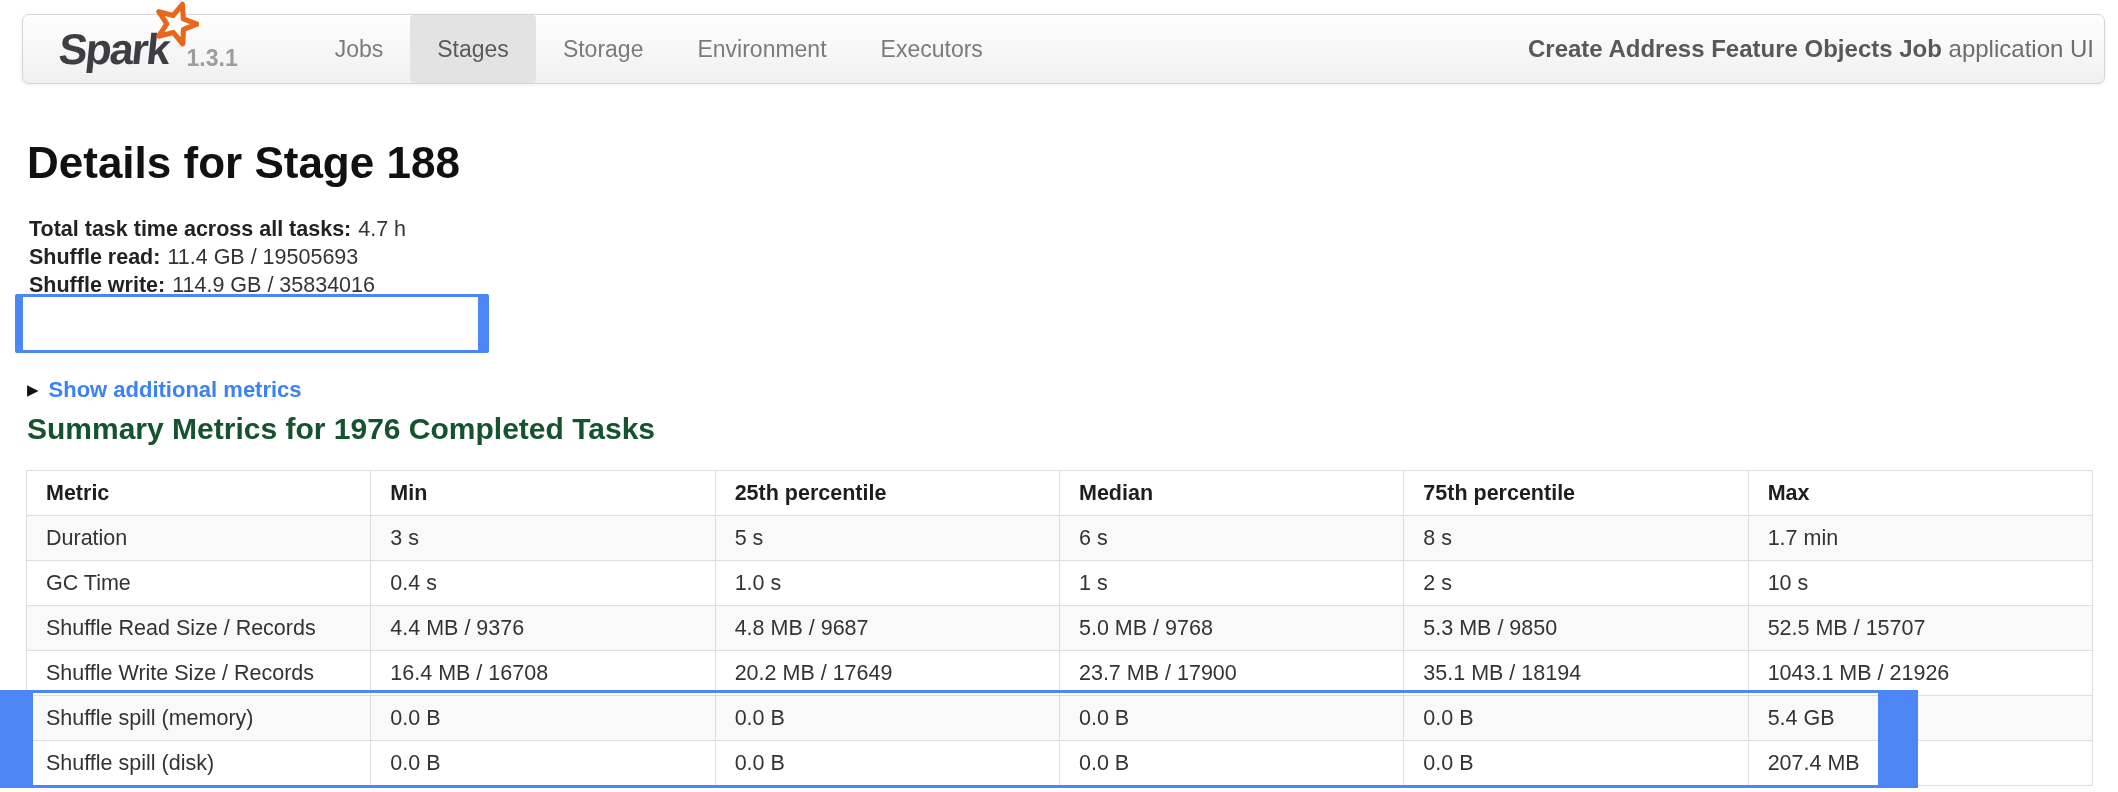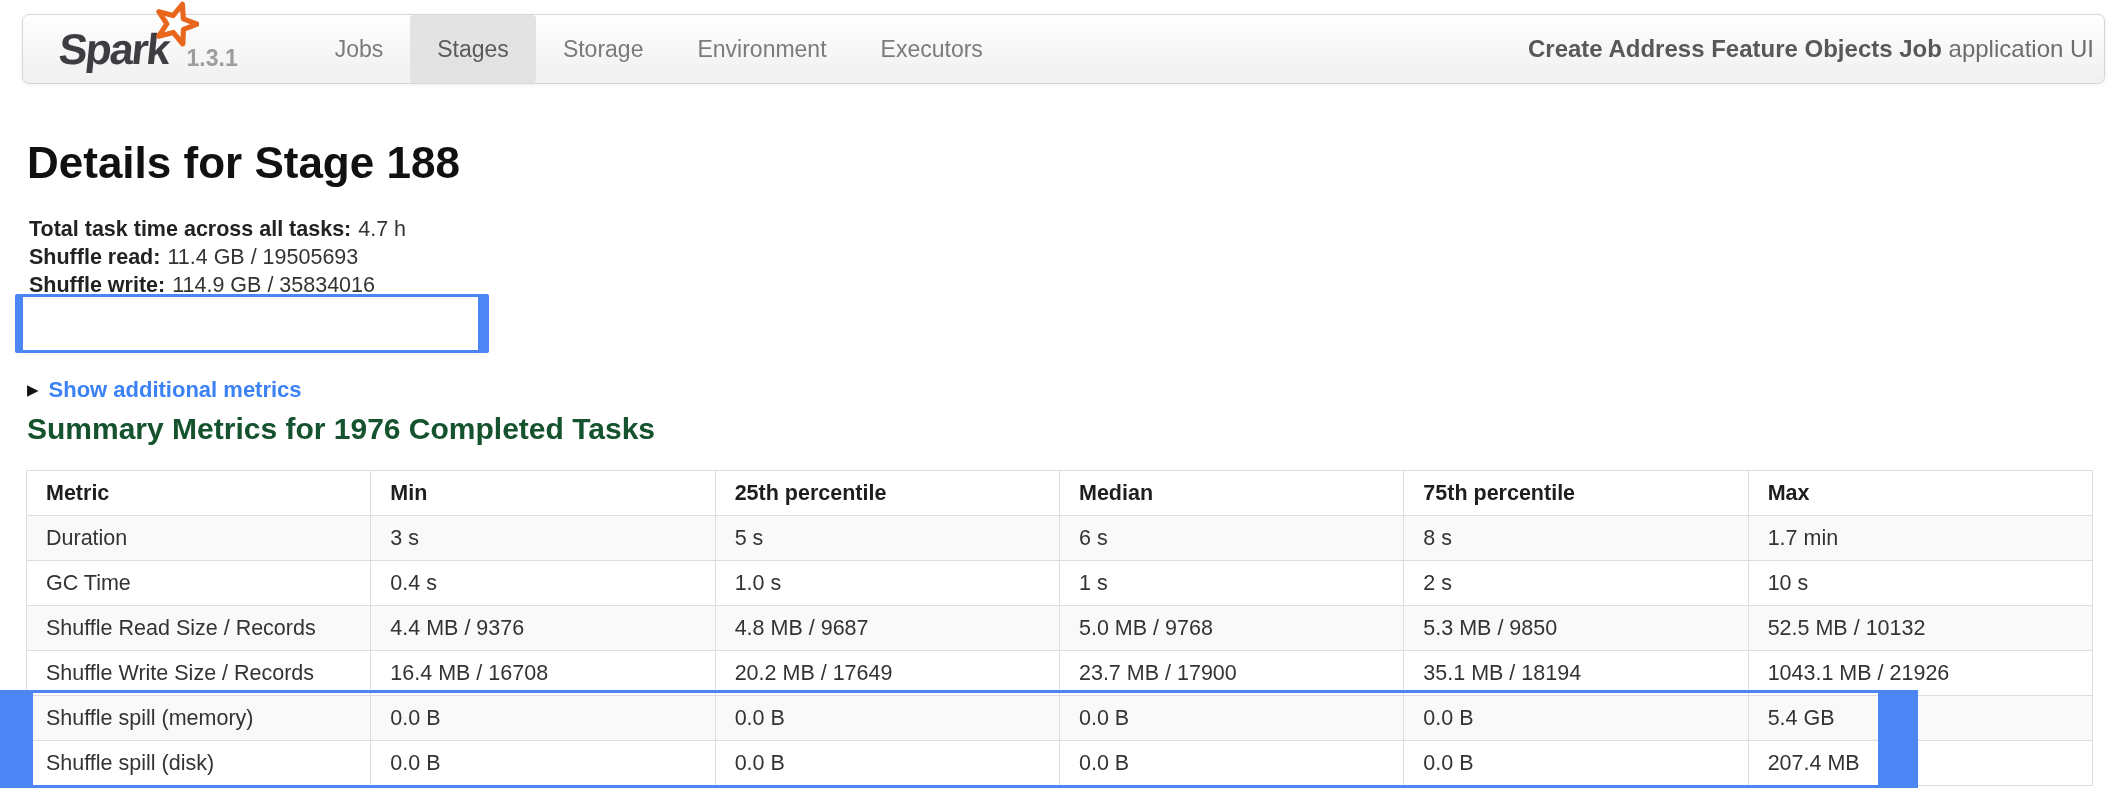--- a/index.html
+++ b/index.html
@@ -140,21 +140,21 @@
           <td>1 s</td>
           <td>2 s</td>
           <td>10 s</td>
         </tr>
         <tr>
           <td>Shuffle Read Size / Records</td>
           <td>4.4 MB / 9376</td>
           <td>4.8 MB / 9687</td>
           <td>5.0 MB / 9768</td>
           <td>5.3 MB / 9850</td>
-          <td>52.5 MB / 10132</td>
+          <td>52.5 MB / 15707</td>
         </tr>
         <tr>
           <td>Shuffle Write Size / Records</td>
           <td>16.4 MB / 16708</td>
           <td>20.2 MB / 17649</td>
           <td>23.7 MB / 17900</td>
           <td>35.1 MB / 18194</td>
           <td>1043.1 MB / 21926</td>
         </tr>
         <tr>

